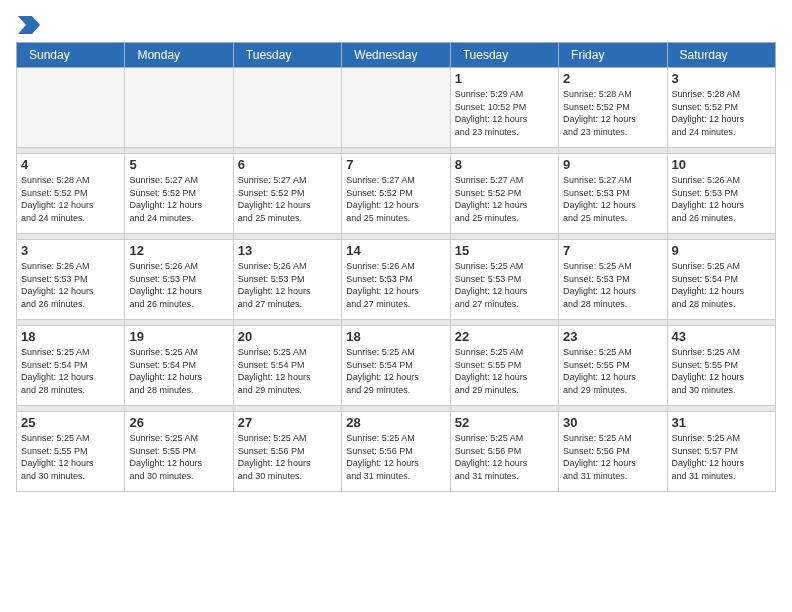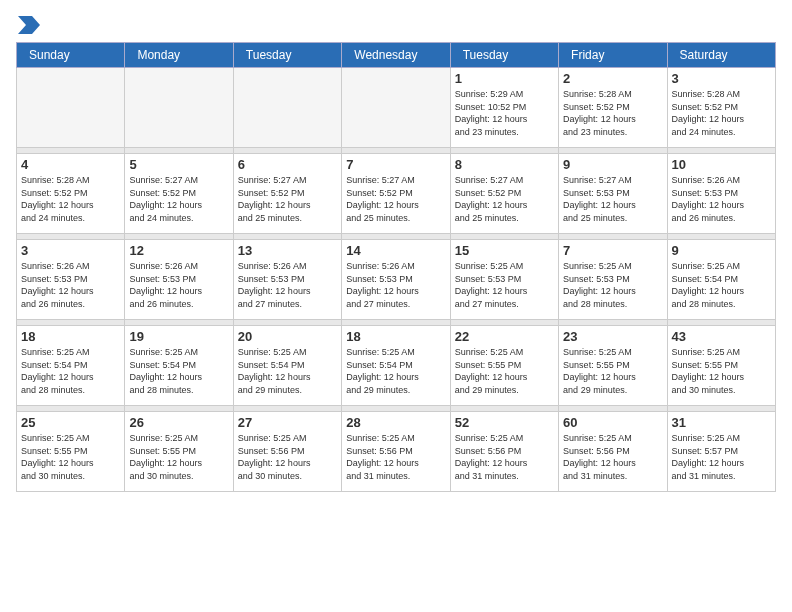--- a/index.html
+++ b/index.html
@@ -368,21 +368,21 @@
 and 31 minutes.</div>
         </td>
         <td>
           <span class="day-number">52</span>
           <div class="day-info" style="white-space: pre-line;">Sunrise: 5:25 AM
 Sunset: 5:56 PM
 Daylight: 12 hours
 and 31 minutes.</div>
         </td>
         <td>
-          <span class="day-number">60</span>
+          <span class="day-number">30</span>
           <div class="day-info" style="white-space: pre-line;">Sunrise: 5:25 AM
 Sunset: 5:56 PM
 Daylight: 12 hours
 and 31 minutes.</div>
         </td>
         <td>
           <span class="day-number">31</span>
           <div class="day-info" style="white-space: pre-line;">Sunrise: 5:25 AM
 Sunset: 5:57 PM
 Daylight: 12 hours

